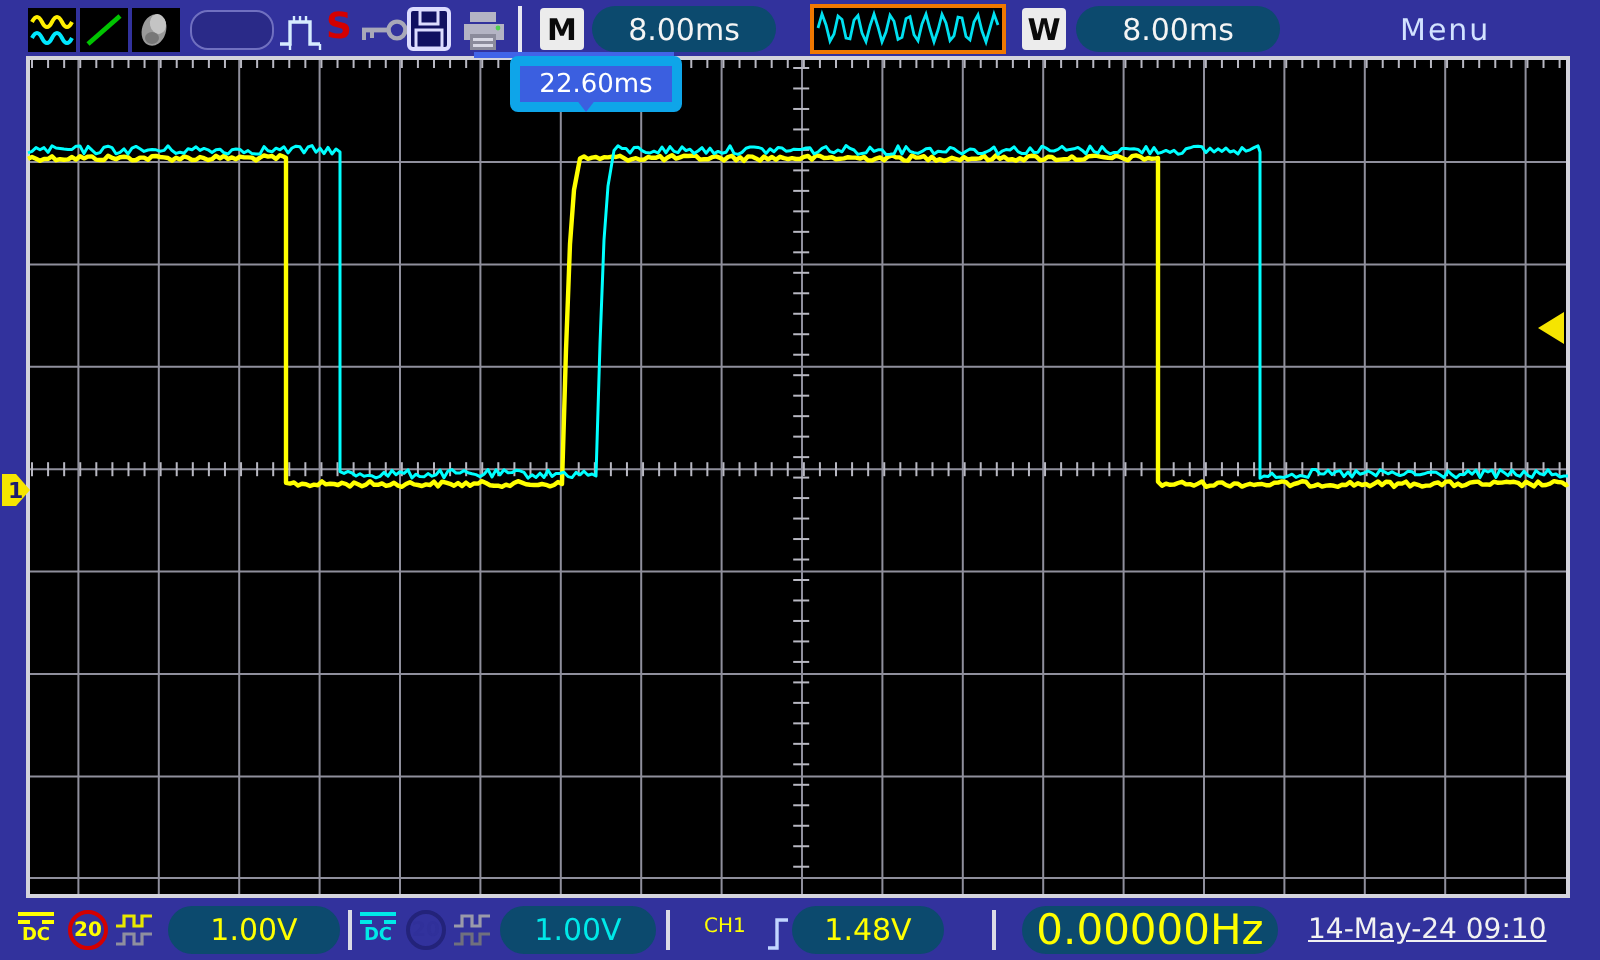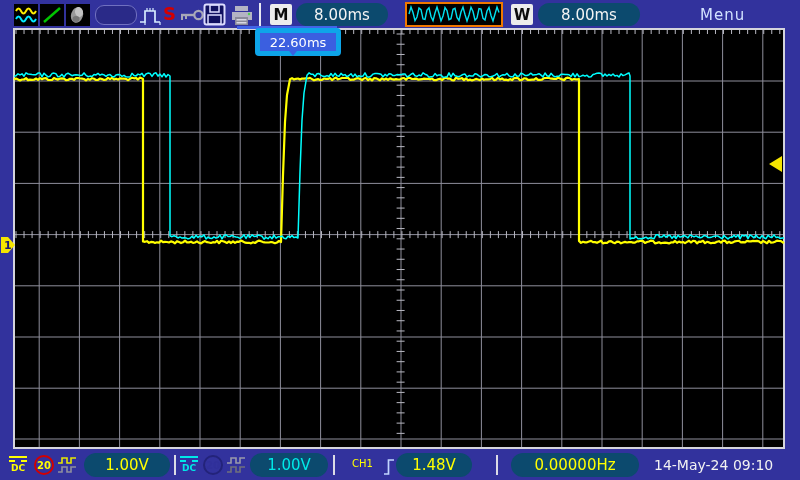--- a/index.html
+++ b/index.html
@@ -48,22 +48,22 @@
   #ch2-bw{left:203px;border:2px solid #23237a;color:#30309a;}
   #ch1-wave-icon{position:absolute;left:57px;top:456px;}
   #ch2-wave-icon{position:absolute;left:226px;top:456px;}
   #ch1-pill{left:84px;top:453px;width:86px;height:24px;color:#ffff00;font-size:15px;}
   #ch2-pill{left:250px;top:453px;width:78px;height:24px;color:#00e8e8;font-size:15px;}
   .bar-sep{position:absolute;top:455px;width:2px;height:20px;background:#dcdce6;}
   #sep1{left:174px;} #sep2{left:333px;} #sep3{left:496px;}
   #trig-source{position:absolute;left:352px;top:458px;color:#ffff00;font-size:10px;}
   #trig-edge{position:absolute;left:382px;top:455px;}
   #trig-pill{left:396px;top:453px;width:76px;height:24px;color:#ffff00;font-size:15px;text-align:right;}
-  #freq-pill{left:511px;top:453px;width:128px;height:24px;color:#ffff00;font-size:15px;}
-  #datetime{position:absolute;left:654px;top:457px;color:#f2f2f2;font-size:14px;white-space:nowrap;}
+  #freq-pill{left:511px;top:453px;width:128px;height:24px;color:#ffff00;font-size:21px;}
+  #datetime{position:absolute;left:654px;top:457px;color:#f2f2f2;font-size:14px;white-space:nowrap;text-decoration:underline;}
 </style>
 </head>
 <body>
 
 <svg id="scope-svg" width="800" height="480">
     <rect x="14" y="29" width="770" height="419" fill="#000"></rect>
     <g stroke="#8f8f9c" stroke-width="1">
       <line x1="39.2" y1="29" x2="39.2" y2="448"></line>
       <line x1="79.4" y1="29" x2="79.4" y2="448"></line>
       <line x1="119.60000000000001" y1="29" x2="119.60000000000001" y2="448"></line>

